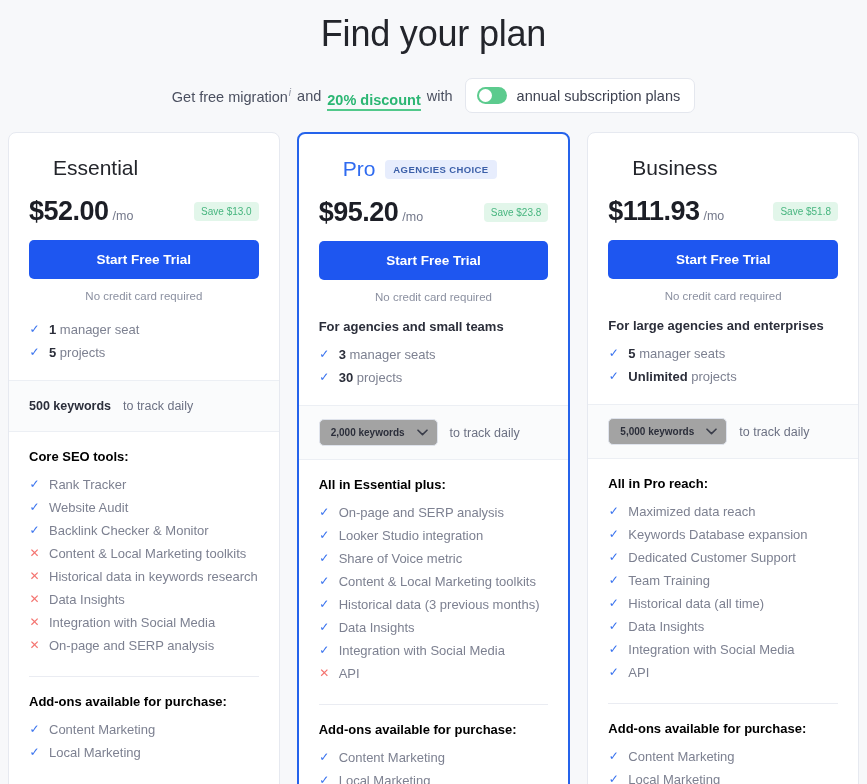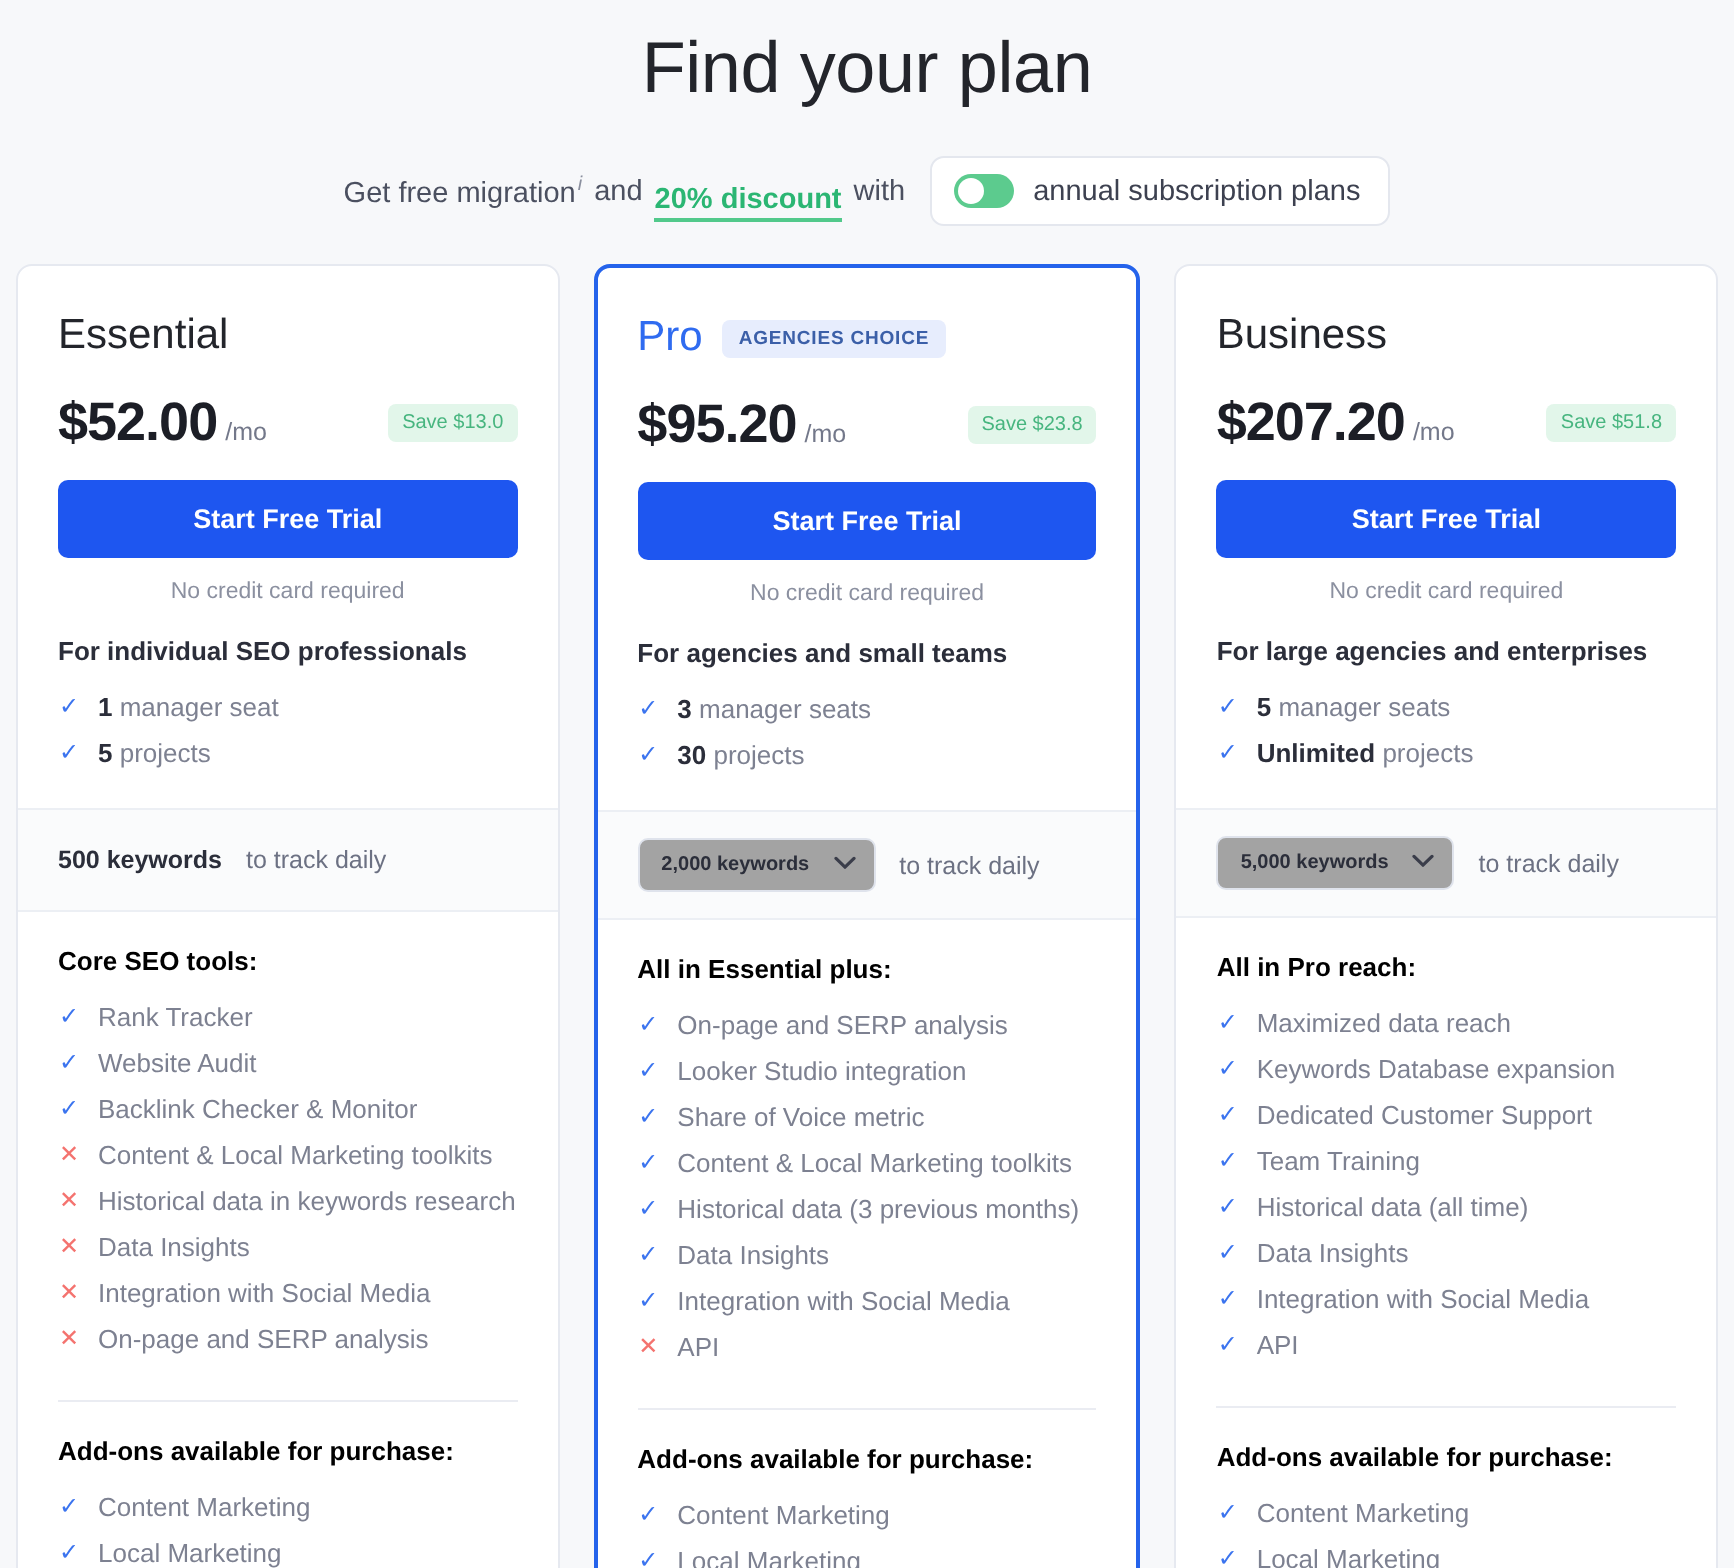--- a/index.html
+++ b/index.html
@@ -98,20 +98,21 @@
     border: 2px solid #2563eb;
   }
 
   .card-head { padding: 20px 20px 0 20px; }
 
   .plan-name-row {
     display: flex;
     align-items: center;
     gap: 10px;
     height: 30px;
+    margin-left: 24px;
   }
   .plan-name {
     font-size: 21px;
     color: #23252b;
     font-weight: 400;
   }
   .plan-name.accent { color: #2f6bf0; }
   .plan-badge {
     background: #e7edfd;
     color: #3b5fa8;
@@ -281,21 +282,20 @@
           </div>
           <div class="price-row">
             <span class="price">$52.00</span>
             <span class="price-period">/mo</span>
             <span class="save-badge">Save $13.0</span>
           </div>
           <button class="cta-button">Start Free Trial</button>
           <div class="cta-note">No credit card required</div>
         </div>
         <div class="audience">
-          <div class="audience-title">For individual SEO professionals</div>
           <ul class="feat-list">
             <li class="feat">
               <span class="mark yes">✓</span>
               <span><span class="feat-strong">1</span> manager seat</span>
             </li>
             <li class="feat">
               <span class="mark yes">✓</span>
               <span><span class="feat-strong">5</span> projects</span>
             </li>
           </ul>
@@ -443,21 +443,21 @@
             </li>
           </ul>
         </div>
       </div>
       <div class="card">
         <div class="card-head">
           <div class="plan-name-row">
             <span class="plan-name">Business</span>
           </div>
           <div class="price-row">
-            <span class="price">$207.20</span>
+            <span class="price">$111.93</span>
             <span class="price-period">/mo</span>
             <span class="save-badge">Save $51.8</span>
           </div>
           <button class="cta-button">Start Free Trial</button>
           <div class="cta-note">No credit card required</div>
         </div>
         <div class="audience">
           <div class="audience-title">For large agencies and enterprises</div>
           <ul class="feat-list">
             <li class="feat">

